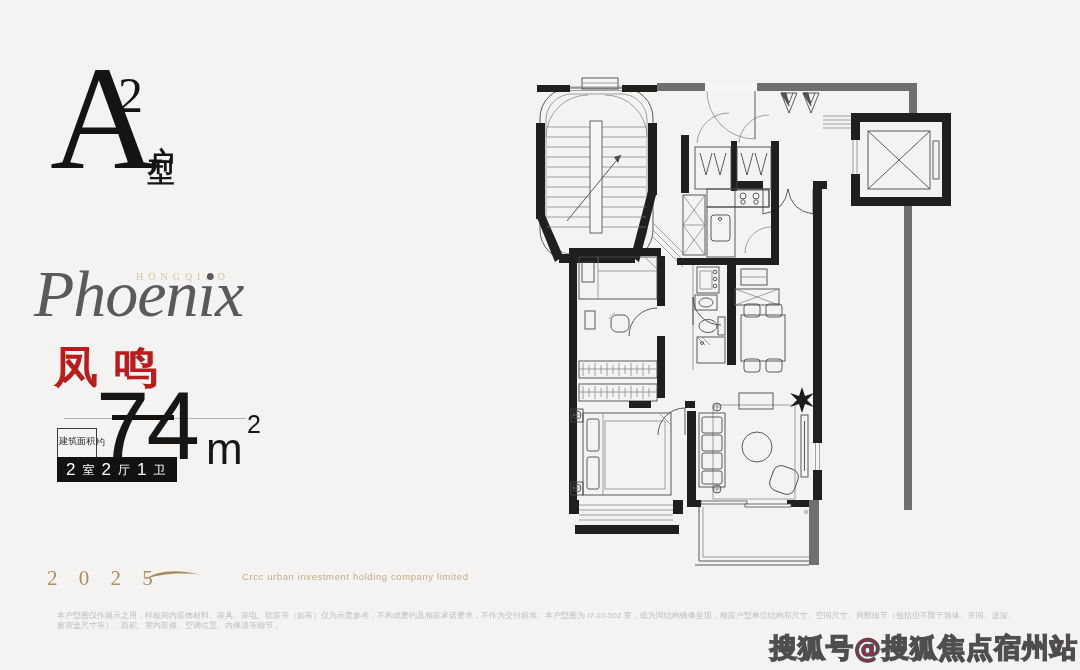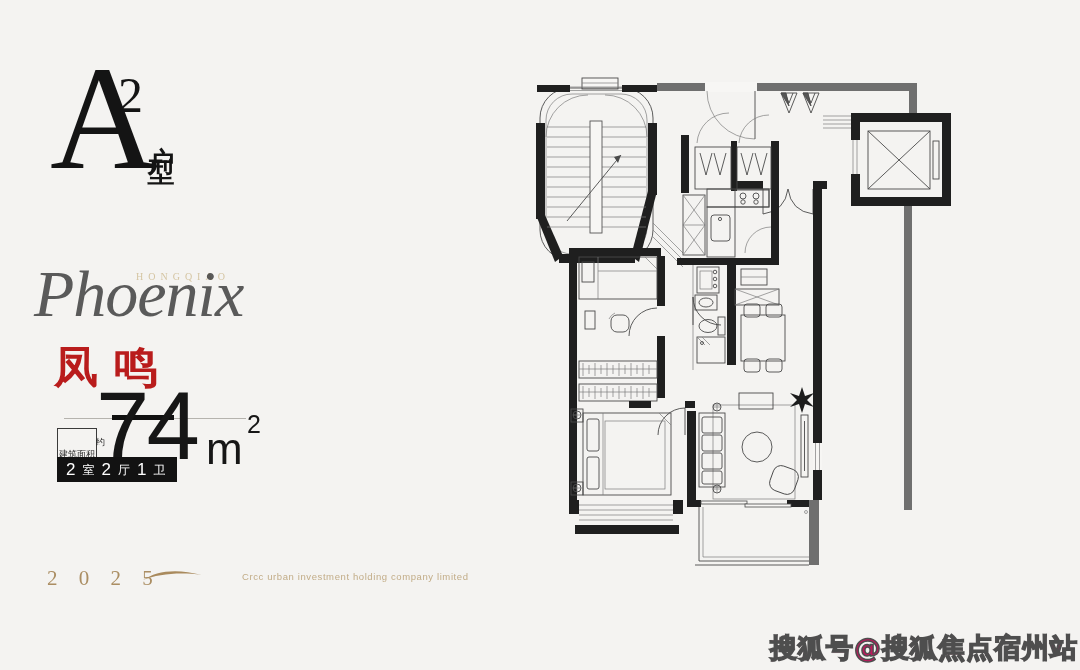--- a/index.html
+++ b/index.html
@@ -20,21 +20,21 @@
   .brand-name{left:34px;top:256px;font-family:"Liberation Serif",serif;font-style:italic;
               font-size:66px;letter-spacing:-1px;color:#404040;opacity:.85;}
   .brand-cn{left:54px;top:338px;font-family:Liberation Mono, monospace;font-weight:700;
             font-size:44px;letter-spacing:16px;color:#b91c1c;text-align:right;}
 
   .divider-line{left:64px;top:418px;width:182px;height:1px;background:#b5b3ae;}
   .divider-bar{left:112px;top:415px;width:62px;height:5px;background:#111;}
 
   
   .area-note{left:57px;top:428px;width:40px;height:32px;border:1px solid #3a3a3a;
-             font-size:9px;line-height:13px;text-align:center;padding-top:19px;color:#222;
+             font-size:9px;line-height:13px;text-align:center;padding-top:6px;color:#222;
              box-sizing:border-box;}
   .area-note-suffix{left:96px;top:436px;font-size:9px;color:#222;}
   .area-value{left:96px;top:378px;font-size:96px;line-height:1;letter-spacing:-3px;color:#161616;text-align:center;}
   .area-unit{left:206px;top:424px;font-size:44px;color:#161616;}
   .area-unit-sup{left:247px;top:410px;font-size:25px;color:#161616;}
 
   
   .badge{left:57px;top:457px;height:25px;background:#121212;color:#fff;display:flex;
          align-items:center;padding:0 9px;gap:4px;}
   .badge .n{font-size:17px;line-height:1;}
@@ -92,20 +92,21 @@
     <span class="t">卫</span>
   </div>
 
   <div class="abs footer-year">2 0 2 5</div>
   <svg class="abs footer-swoosh" width="62" height="14" viewBox="0 0 62 14">
     <path d="M1,12 C14,3 34,0 60,7 C38,4 16,6 1,12 Z" fill="#a98a5d"></path>
   </svg>
   <div class="abs footer-company">Crcc urban investment holding company limited</div>
 
   <div class="abs disclaimer">
+    <div>本户型图仅作展示之用，样板间内装饰材料、家具、家电、软装等（如有）仅为示意参考，不构成要约及相应承诺要求，不作为交付标准。本户型图为 I7-10-502 室，或为同结构镜像呈现，相应户型单位结构和尺寸、空间尺寸、局部细节（包括但不限于墙体、开间、进深、窗帘盒尺寸等）、面积、室内装修、空调位置、内保温等细节，</div>
   </div>
 
   <div class="abs watermark">搜狐号@搜狐焦点宿州站</div>
 
   <svg class="abs" style="left:525px;top:75px" width="440" height="500" viewBox="0 0 440 500">
 
     <g>
       <rect class="wh" x="57" y="3" width="36" height="11" stroke="#4a4a4a" stroke-width="0.9"></rect>
       <line class="th" x1="57" y1="8" x2="93" y2="8"></line>
       <rect class="ln" x="15" y="13" width="113" height="172" rx="30" ry="30"></rect>

